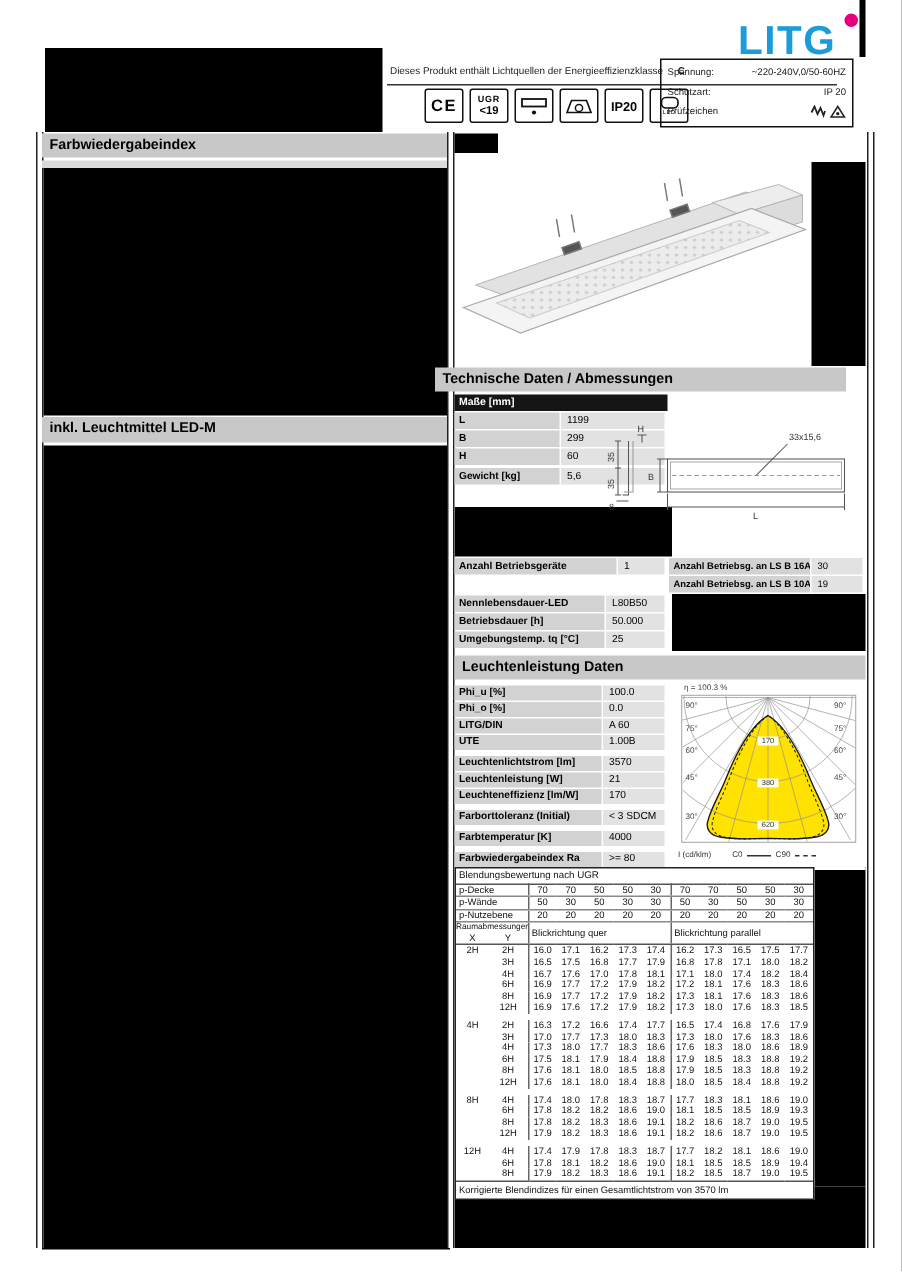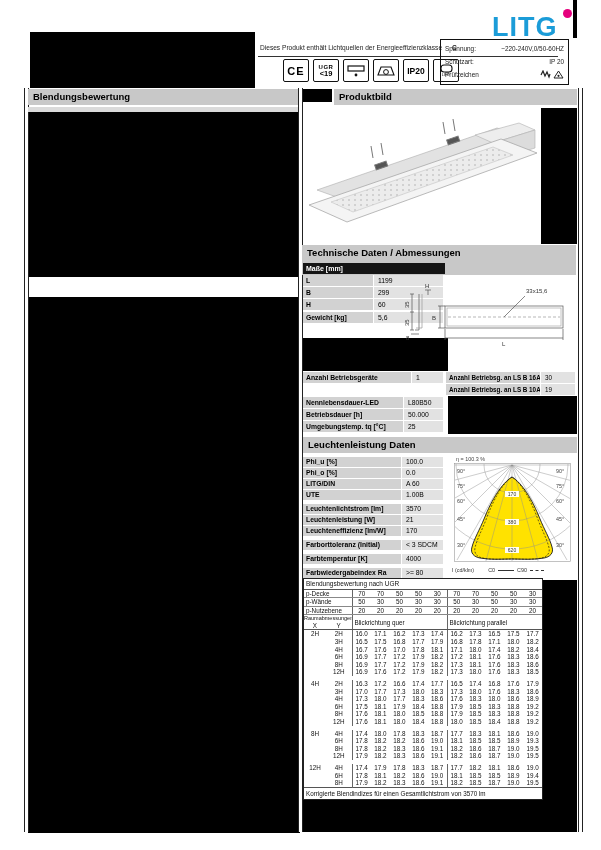--- a/index.html
+++ b/index.html
@@ -155,24 +155,24 @@
           <path d="M1,5 L3,1 L5,6 L7,2 L9,7 L10,4" fill="none" stroke="#222" stroke-width="1.2"></path>
         </svg>
         <svg width="11" height="9" viewBox="0 0 11 9">
           <path d="M5.5,1 L10,8 L1,8 Z" fill="none" stroke="#222" stroke-width="1"></path>
           <circle cx="5.5" cy="5.8" r="1.1" fill="#222"></circle>
         </svg>
       </span>
     </div>
   </div>
 
-  <div class="bar" style="left:28px;top:89px;width:270px;height:16px">Blendungsbewertung</div>
+  <div class="bar" style="left:28px;top:89px;width:270px;height:16px">Farbwiedergabeindex</div>
   <div class="faded-strip" style="left:28px;top:107px;width:270px;height:5px"></div>
-  <div class="bar" style="left:334px;top:89px;width:243px;height:16px">Produktbild</div>
-  <div class="bar" style="left:302px;top:245px;width:274px;height:30px">Technische Daten / Abmessungen</div>
+  <div class="bar" style="left:290px;top:245px;width:274px;height:16px">Technische Daten / Abmessungen</div>
+  <div class="bar" style="left:28px;top:278px;width:270px;height:17px">inkl. Leuchtmittel LED-M</div>
   <div class="bar" style="left:303px;top:437px;width:274px;height:16px">Leuchtenleistung Daten</div>
 
   <svg class="abs" style="left:305px;top:108px" width="234" height="134" viewBox="0 0 234 134">
     <defs>
       <pattern id="louvre" width="6" height="5" patternUnits="userSpaceOnUse">
         <circle cx="2" cy="2" r="1" fill="#c9c9c9"></circle>
       </pattern>
     </defs>
     <rect x="0" y="0" width="234" height="134" fill="#ffffff"></rect>
 

